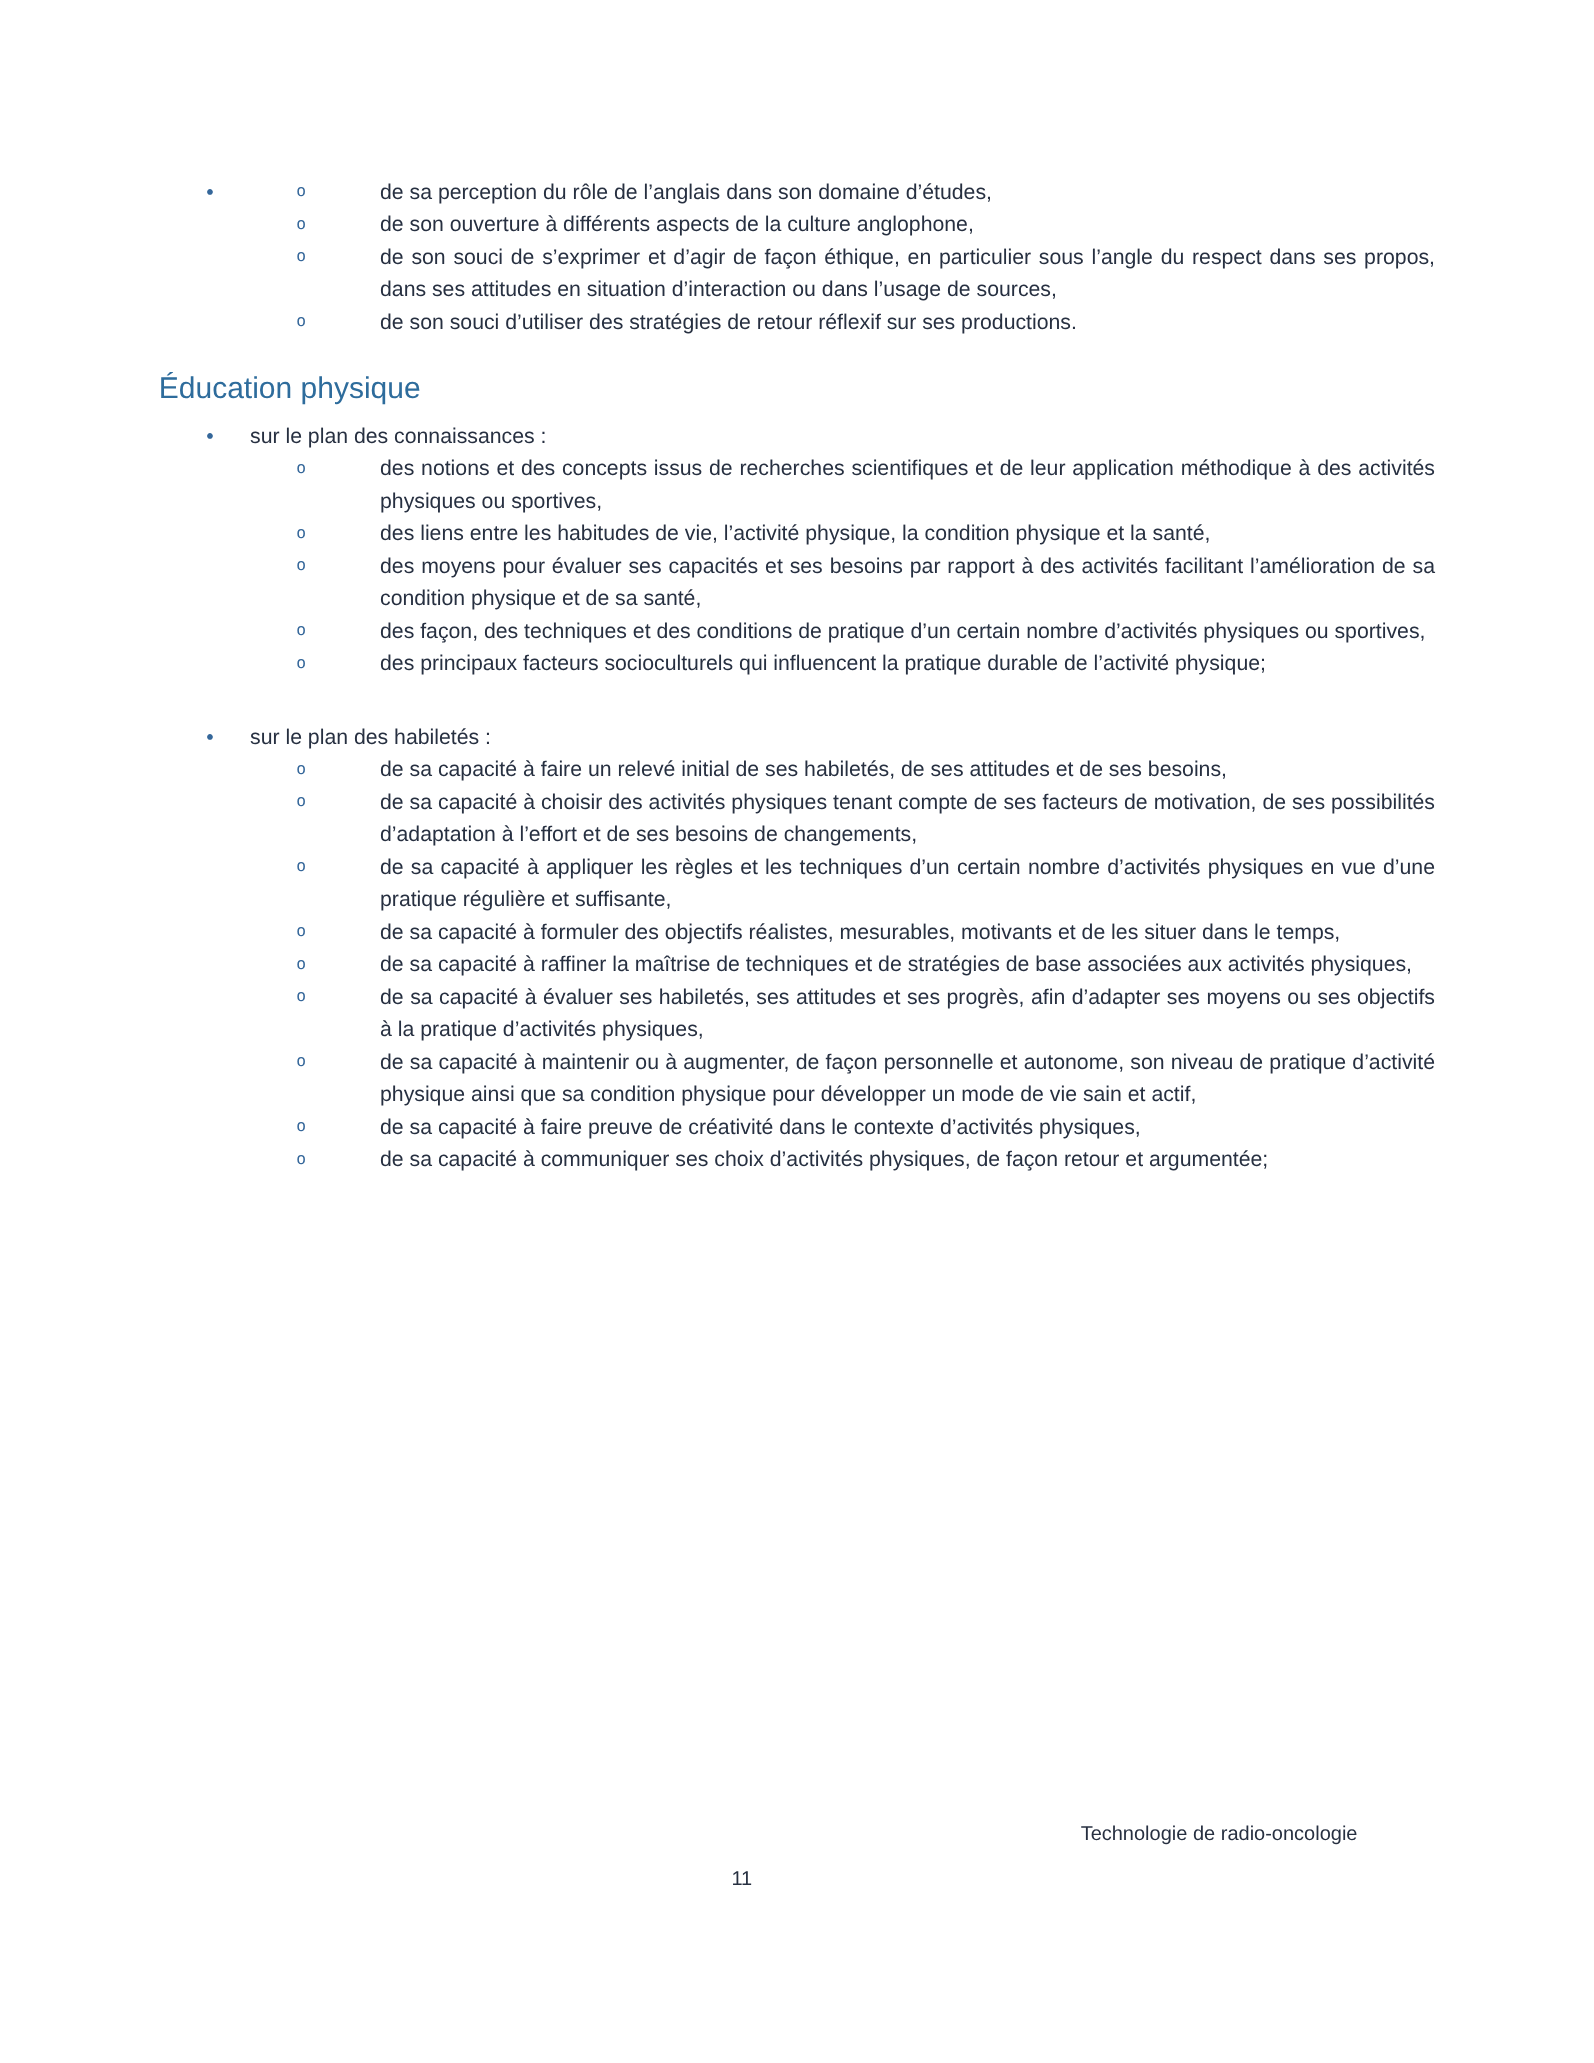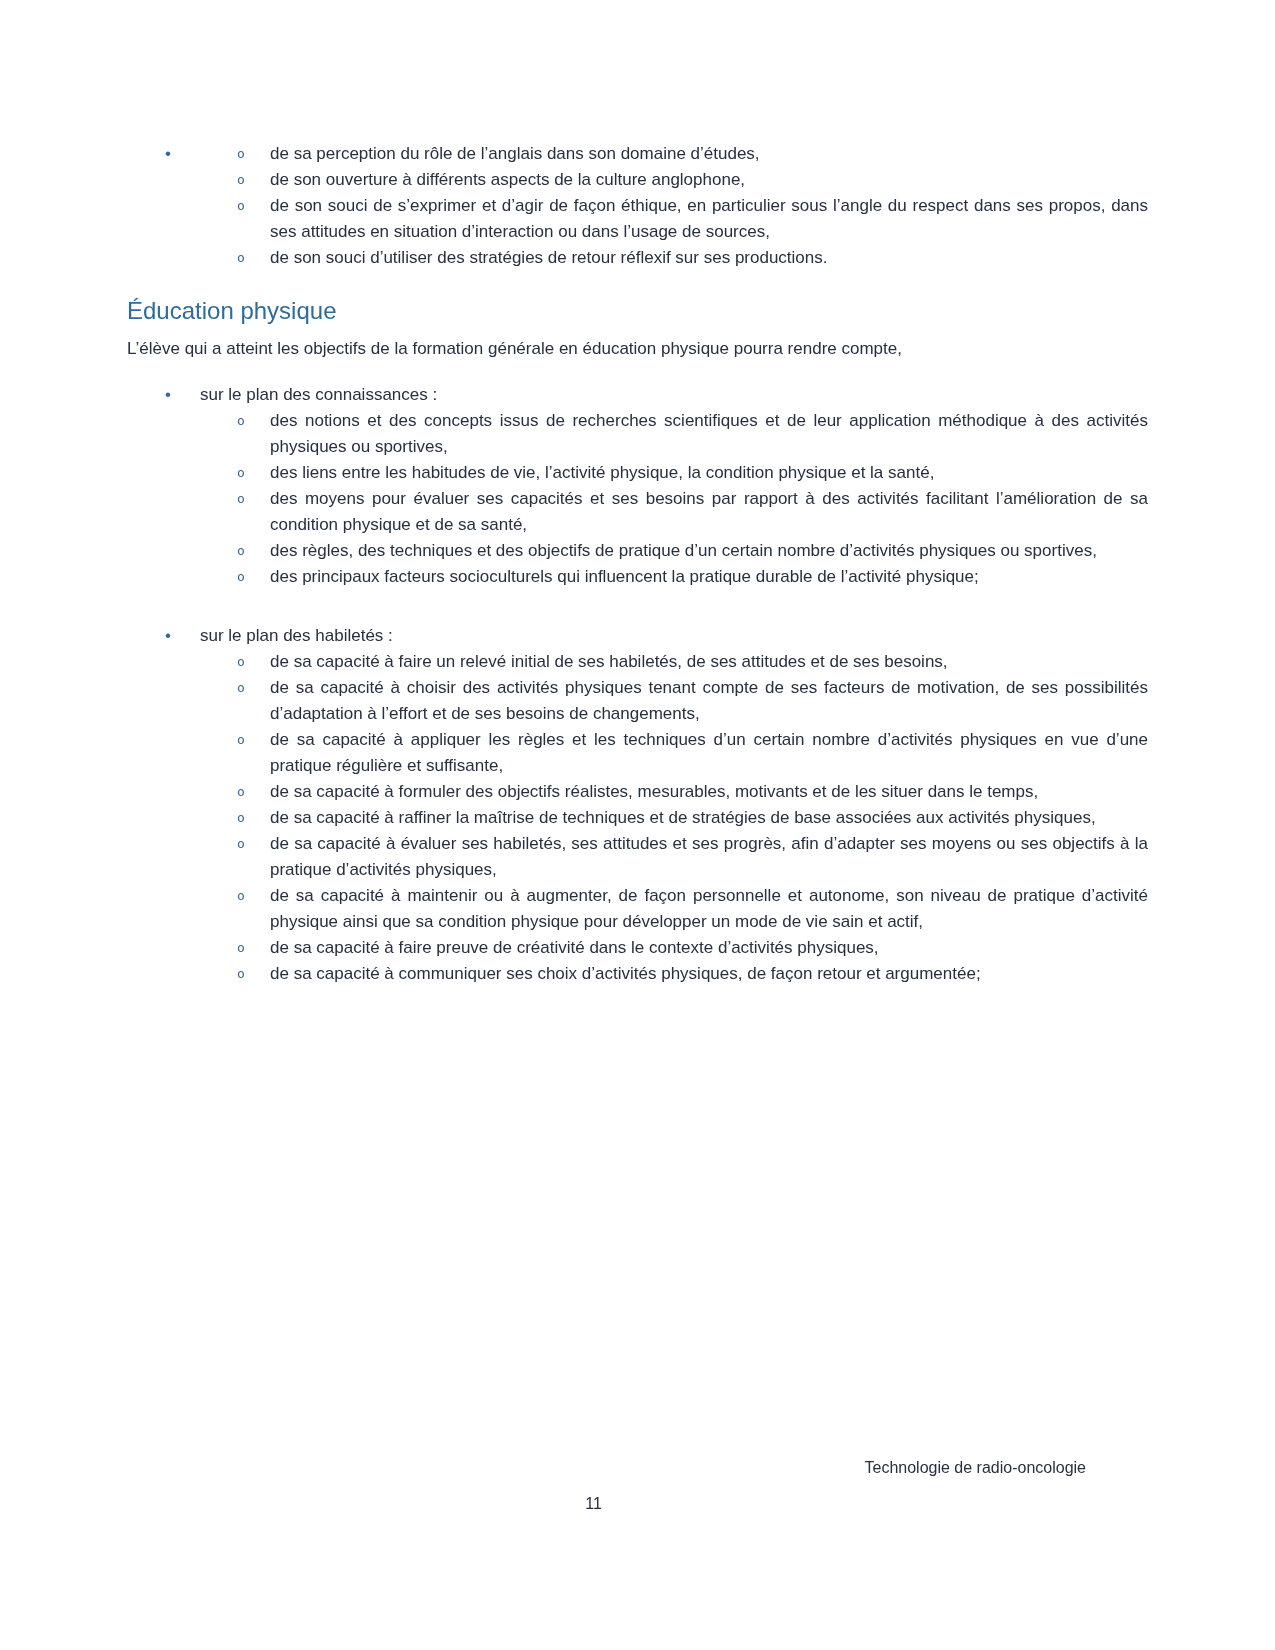--- a/index.html
+++ b/index.html
@@ -45,20 +45,21 @@
     padding-left:37px;
     color:#35679A;
     font-family:"DejaVu Sans Mono", monospace;
     font-size:13px;
     line-height:26px;
   }
   .sub-text {
     flex:1;
     min-width:0;
     text-align:justify;
+    margin-left:34px;
   }
   .footer {
     position:absolute;
     left:109px; right:127px; top:1458px;
     font-size:16px;
     line-height:20px;
     color:#273041;
   }
   .footer-title { text-align:right; padding-right:62px; }
   .page-num { text-align:center; margin-right:70px; margin-top:16px; }
@@ -86,41 +87,40 @@
         </div>
         <div class="sub-item">
           <span class="sub-marker">o</span>
           <span class="sub-text">de son souci d’utiliser des stratégies de retour réflexif sur ses productions.</span>
         </div>
       </div>
     </div>
 
     <h2 class="section-title">Éducation physique</h2>
 
-    <p class="intro">L’élève qui a atteint les objectifs de la formation générale en éducation physique pourra rendre compte,</p>
 
     <div class="bullet-block">
       <span class="bullet-marker">•</span>
       <div class="bullet-body">
         <span class="bullet-label">sur le plan des connaissances :</span>
         <div class="sub-item">
           <span class="sub-marker">o</span>
           <span class="sub-text">des notions et des concepts issus de recherches scientifiques et de leur application méthodique à des activités physiques ou sportives,</span>
         </div>
         <div class="sub-item">
           <span class="sub-marker">o</span>
           <span class="sub-text">des liens entre les habitudes de vie, l’activité physique, la condition physique et la santé,</span>
         </div>
         <div class="sub-item">
           <span class="sub-marker">o</span>
           <span class="sub-text">des moyens pour évaluer ses capacités et ses besoins par rapport à des activités facilitant l’amélioration de sa condition physique et de sa santé,</span>
         </div>
         <div class="sub-item">
           <span class="sub-marker">o</span>
-          <span class="sub-text">des règles, des techniques et des objectifs de pratique d’un certain nombre d’activités physiques ou sportives,</span>
+          <span class="sub-text">des façon, des techniques et des conditions de pratique d’un certain nombre d’activités physiques ou sportives,</span>
         </div>
         <div class="sub-item">
           <span class="sub-marker">o</span>
           <span class="sub-text">des principaux facteurs socioculturels qui influencent la pratique durable de l’activité physique;</span>
         </div>
       </div>
     </div>
 
     <div class="bullet-block gap-top">
       <span class="bullet-marker">•</span>

